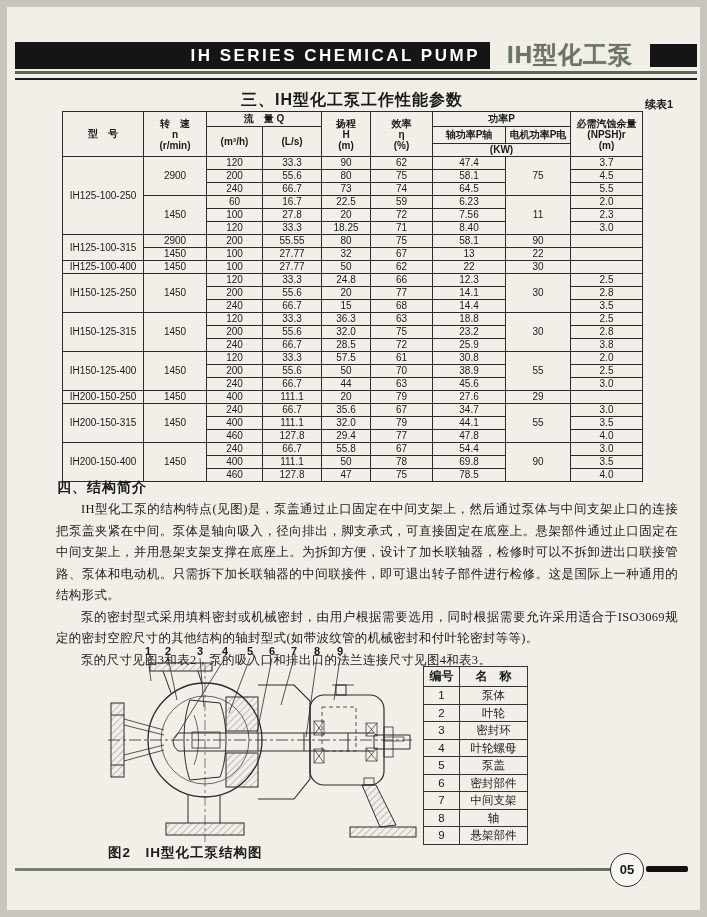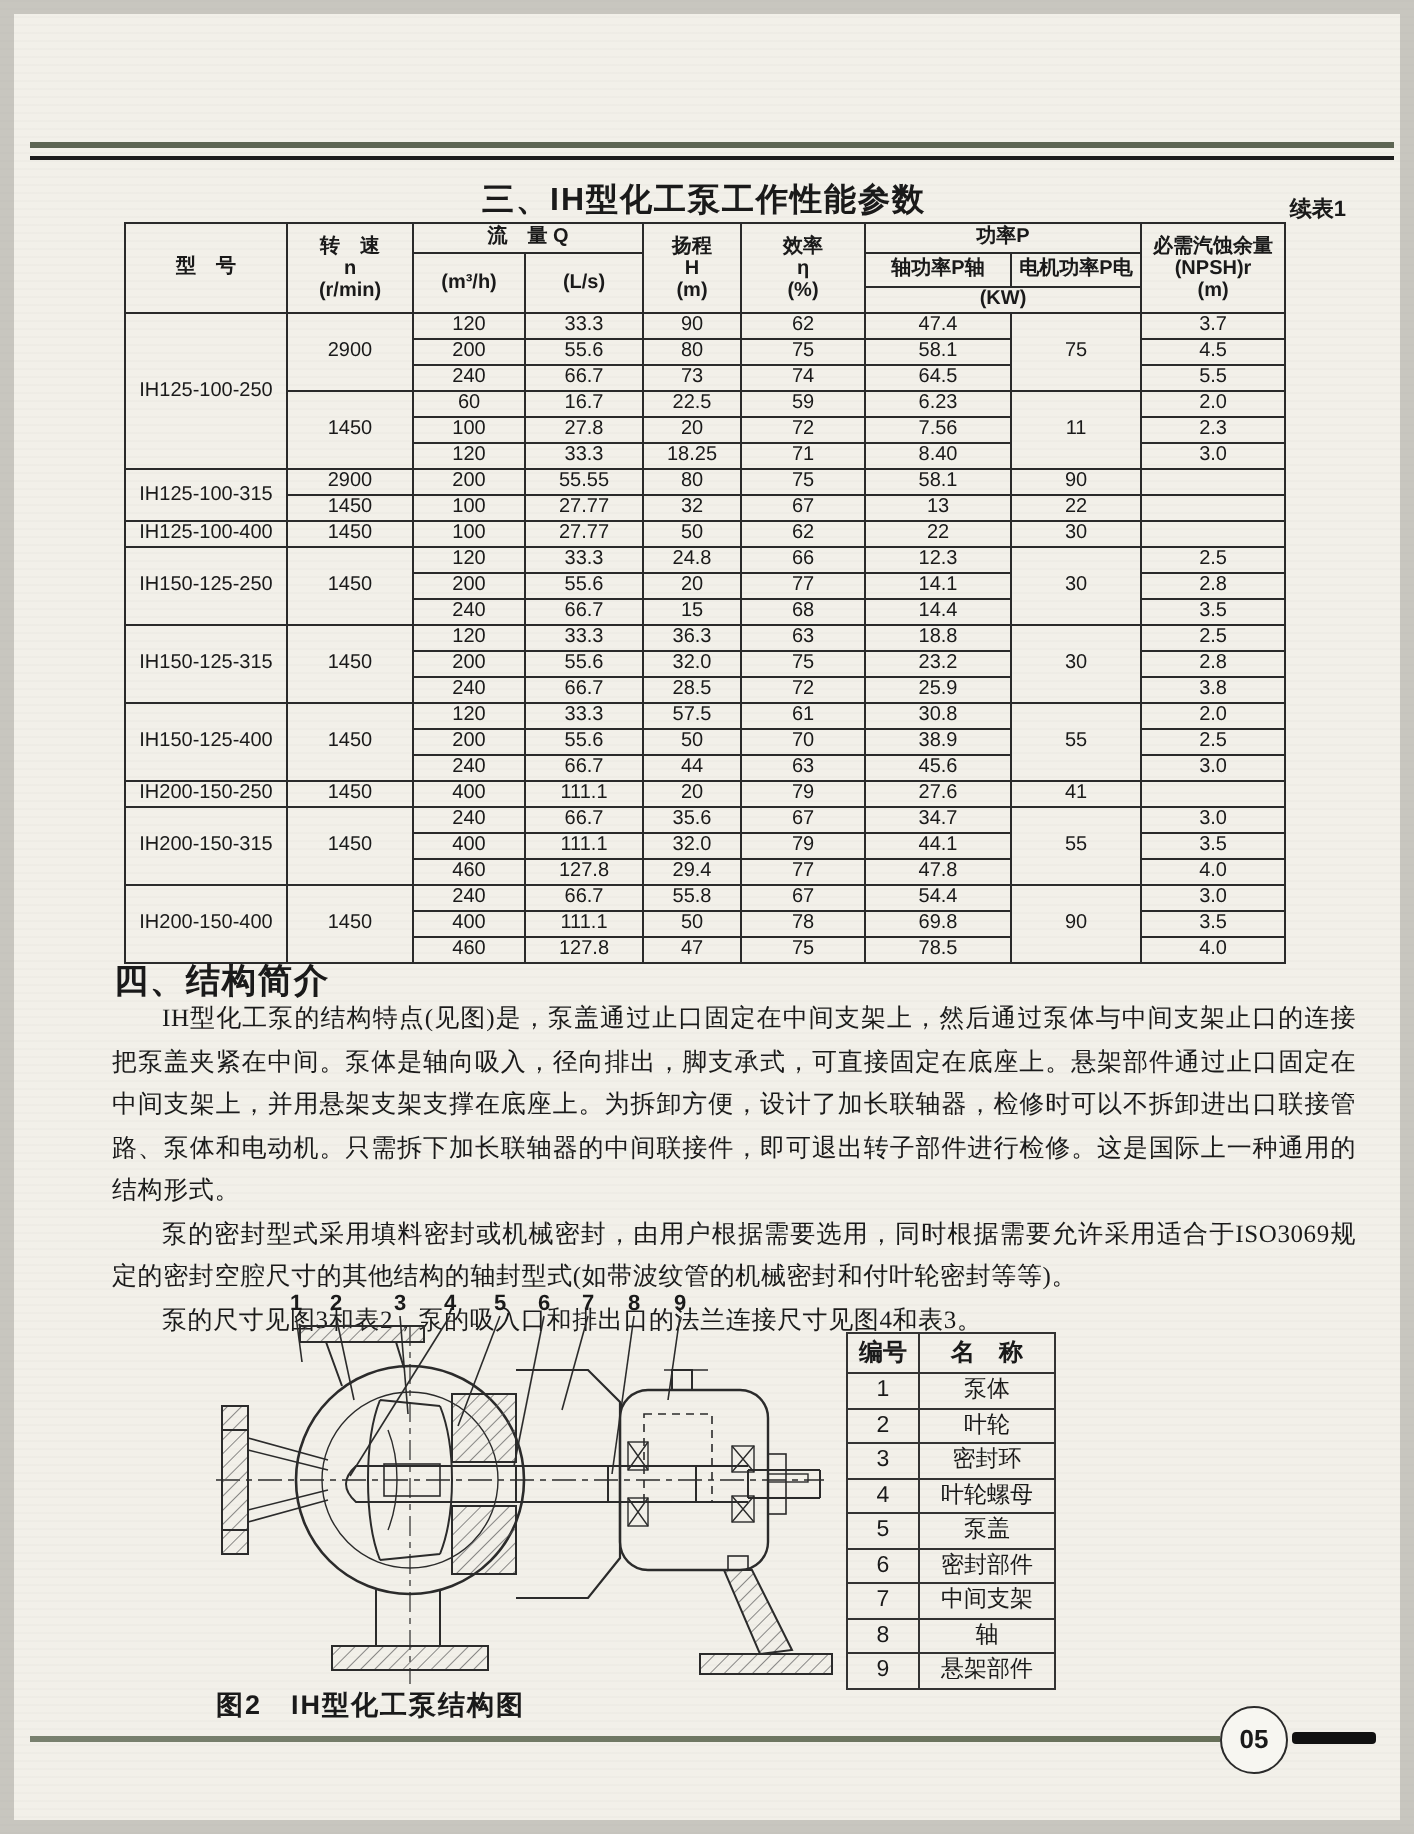--- a/index.html
+++ b/index.html
@@ -31,21 +31,21 @@
   table.perf th, table.perf td{border:1px solid #2a2a2a;padding:0 1px;text-align:center;
     font-size:10px;overflow:hidden;}
   table.perf{border:1.5px solid #151515;}
   table.perf th{font-weight:600;line-height:12px;height:14px;}
   table.perf th.ml{white-space:pre-line;line-height:11px;}
   table.perf td{height:12px;line-height:12px;font-weight:normal;}
   table.perf thead tr:nth-child(2) th{height:16px;}
   table.perf thead tr:nth-child(3) th{height:11px;text-align:center;}
 
   
-  .sec-heading{position:absolute;top:479px;left:57px;font-size:17px;font-weight:bold;letter-spacing:1px;}
+  .sec-heading{position:absolute;top:479px;left:57px;font-size:14px;font-weight:bold;letter-spacing:1px;}
   .sec-body{position:absolute;top:499px;left:56px;width:622px;font-family:Liberation Serif, serif;}
   .sec-body p{margin:0;text-indent:2em;font-size:12.5px;line-height:21.5px;text-align:justify;
     letter-spacing:.3px;}
 
   
   .figure-svg{position:absolute;top:645px;left:108px;width:318px;height:200px;}
   .figure-caption{position:absolute;top:844px;left:108px;width:318px;
     font-size:13.5px;font-weight:bold;letter-spacing:1px;}
 
   
@@ -62,20 +62,27 @@
     border:1.5px solid #2a2a2a;background:#f7f6f1;box-sizing:border-box;text-align:center;
     line-height:31px;font-size:13px;font-weight:bold;z-index:5;}
   .footer-black{position:absolute;top:866px;left:646px;width:42px;height:6px;background:#111;
     border-radius:2px;}
 </style>
 </head>
 <body>
 
 <div id="page">
 
+  <div class="banner">
+    <div class="banner-black">
+      <span>IH SERIES CHEMICAL PUMP</span>
+    </div>
+    <div class="banner-green">IH型化工泵</div>
+    <div class="banner-endcap"></div>
+  </div>
   <div class="banner-rule"></div>
 
   <div class="perf-title">三、IH型化工泵工作性能参数</div>
   <div class="continued-note">续表1</div>
 
   <table class="perf">
     <colgroup>
       <col style="width:81px">
         <col style="width:63px">
         <col style="width:56px">
@@ -282,21 +289,21 @@
           <td>3.0</td>
         </tr>
         <tr>
           <td>IH200-150-250</td>
           <td>1450</td>
           <td>400</td>
           <td>111.1</td>
           <td>20</td>
           <td>79</td>
           <td>27.6</td>
-          <td>41</td>
+          <td>29</td>
           <td></td>
         </tr>
         <tr>
           <td rowspan="3">IH200-150-315</td>
           <td rowspan="3">1450</td>
           <td>240</td>
           <td>66.7</td>
           <td>35.6</td>
           <td>67</td>
           <td>34.7</td>

